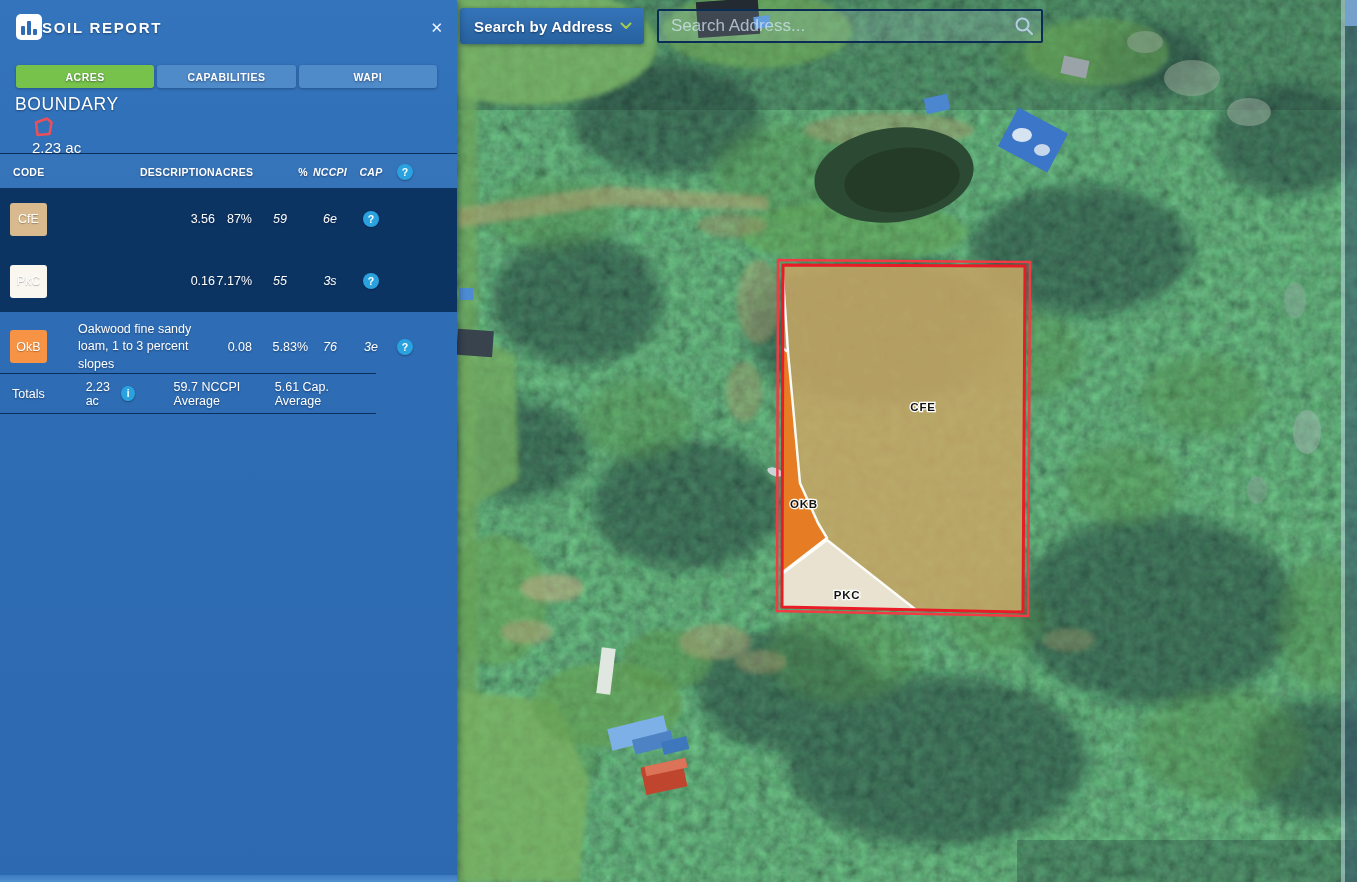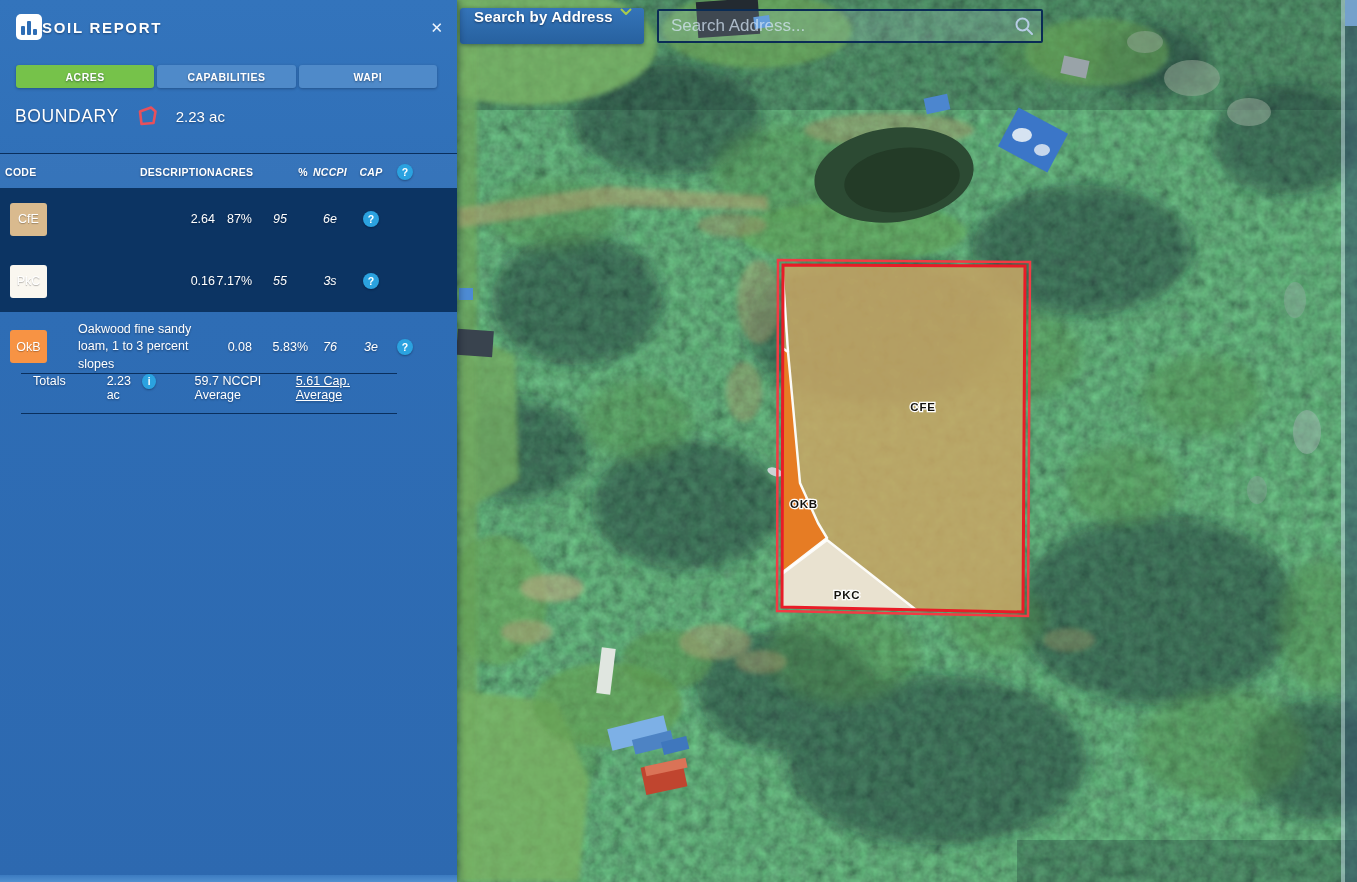--- a/index.html
+++ b/index.html
@@ -8,21 +8,21 @@
 
   
   .map{position:absolute;left:457px;top:0;width:900px;height:882px;background:#132a20;}
   .map-svg{position:absolute;left:0;top:0;width:900px;height:882px;display:block;}
   .region-label{font-family:"Liberation Sans",sans-serif;font-size:11.5px;font-weight:bold;
                 letter-spacing:.8px;fill:#15130e;stroke:#ffffff;stroke-width:2.6px;
                 paint-order:stroke;text-anchor:middle;}
 
   
   .dropdown{position:absolute;left:3px;top:8px;width:184px;height:36px;display:flex;
-            background:linear-gradient(180deg,#3474b9,#27619f);
+            align-items:center;background:linear-gradient(180deg,#3474b9,#27619f);
             border-radius:3px;box-shadow:0 1px 4px rgba(0,10,30,.45);cursor:pointer;}
   .dropdown-label{margin-left:14px;font-size:15px;font-weight:bold;letter-spacing:.2px;
                   text-shadow:0 1px 2px rgba(0,10,30,.5);}
   .dropdown-chevron{margin-left:auto;margin-right:12px;}
   .search-box{position:absolute;left:200px;top:9px;width:386px;height:34px;}
   .search-input{width:100%;height:100%;box-sizing:border-box;border:2px solid #0a2c55;
                 border-radius:2px;background:rgba(213,231,246,.16);padding:0 36px 0 12px;
                 font-family:"Liberation Sans",sans-serif;font-size:17px;color:#fde047;outline:none;}
   .search-input::placeholder{color:#d6e6f6;opacity:.72;}
   .mag-icon{position:absolute;right:9px;top:7px;}
@@ -38,30 +38,30 @@
   .app-icon i{display:block;width:4px;background:#2e6db5;border-radius:1px;}
   .app-title{font-size:15px;font-weight:bold;letter-spacing:1.7px;}
   .close-btn{margin-left:auto;font-size:15px;color:#eef5fd;cursor:pointer;line-height:1;}
 
   .tabs{position:absolute;top:65px;left:16px;width:421px;height:23px;display:flex;gap:3px;}
   .tab{flex:1;display:flex;align-items:center;justify-content:center;font-size:10.5px;
        font-weight:bold;letter-spacing:.5px;background:#4f8ac9;border-radius:3px;
        box-shadow:0 1px 3px rgba(0,10,30,.3);cursor:pointer;}
   .tab.active{background:#76c24a;}
 
-  .boundary-row{position:absolute;top:100px;left:15px;right:15px;height:32px;display:flex;align-items:center;}
+  .boundary-row{position:absolute;top:94px;left:15px;right:15px;height:32px;display:flex;align-items:flex-start;flex-direction:column;}
   .boundary-label{font-size:17.5px;letter-spacing:.6px;}
   .boundary-icon{margin-left:16px;flex:none;display:block;}
   .boundary-area{margin-left:17px;font-size:15px;}
 
   .grid7{display:grid;grid-template-columns:70px 145px 37px 56px 44px 38px 30px;align-items:center;}
   .thead{position:absolute;top:153px;left:0;width:457px;height:35px;
          border-top:1px solid #0a2f5d;border-bottom:1px solid #0a2f5d;
          font-size:10.5px;font-weight:bold;letter-spacing:.3px;background:rgba(255,255,255,.03);}
-  .h-code{padding-left:5px;}
+  .h-code{padding-left:13px;}
   .h-desc{padding-left:8px;text-align:right;}
   .cell-r{text-align:right;}
   .cell-c{text-align:center;font-style:italic;}
 
   .rows{position:absolute;top:188px;left:0;width:457px;}
   .row{font-size:12.5px;min-height:62px;}
   .row.dark{background:#0c3463;}
   .badge{width:37px;height:33px;margin-left:10px;border-radius:3px;display:flex;align-items:center;
          justify-content:center;font-size:12.5px;color:#fff;text-shadow:0 1px 1px rgba(0,0,0,.28);}
   .badge.b0{background:#d9ba8e;}
@@ -69,26 +69,26 @@
   .badge.b2{background:#f79344;}
   .desc{padding:9px 4px 9px 8px;line-height:1.38;}
 
   .help{width:16px;height:16px;border-radius:50%;background:#2ba2e0;color:#fff;font-size:10.5px;
         font-weight:bold;display:flex;align-items:center;justify-content:center;margin:0 auto;
         box-shadow:0 1px 2px rgba(0,10,30,.35);cursor:pointer;}
   .help.sm{width:15px;height:15px;font-size:10px;margin:0;}
 
   .totals{position:absolute;top:373px;left:0;width:376px;height:39px;
           border-top:1px solid #0a2f5d;border-bottom:1px solid #0a2f5d;
-          display:flex;font-size:12.5px;margin-left:21px;}
+          display:flex;align-items:center;font-size:12.5px;}
   .t-label{margin-left:12px;}
   .t-acres{margin-left:41px;}
   .t-info{margin-left:9px;}
   .t-nccpi{margin-left:39px;}
-  .t-cap{margin-left:auto;margin-right:11px;text-decoration:underline;}
+  .t-cap{margin-left:auto;margin-right:11px;}
 
   .bottom-strip{position:absolute;bottom:0;left:0;width:457px;height:7px;
                 background:linear-gradient(180deg,#3a7ac0,#5290d0);}
 </style>
 </head>
 <body>
 
 <div class="stage">
 
   <div class="map">
@@ -268,23 +268,23 @@
       <span class="cell-r sh">ACRES</span>
       <span class="cell-r sh">%</span>
       <span class="cell-c sh">NCCPI</span>
       <span class="cell-c sh">CAP</span>
       <span class="help">?</span>
     </div>
 
     <div class="rows">
       <div class="row dark grid7">
         <span class="badge b0">CfE</span>
-        <span class="cell-r sh">2.64</span>
+        <span class="cell-r sh">3.56</span>
         <span class="cell-r sh">87%</span>
-        <span class="cell-c sh">95</span>
+        <span class="cell-c sh">59</span>
         <span class="cell-c sh">6e</span>
         <span class="help">?</span>
       </div>
       <div class="row dark grid7">
         <span class="badge b1">PkC</span>
         <span class="cell-r sh">0.16</span>
         <span class="cell-r sh">7.17%</span>
         <span class="cell-c sh">55</span>
         <span class="cell-c sh">3s</span>
         <span class="help">?</span>

